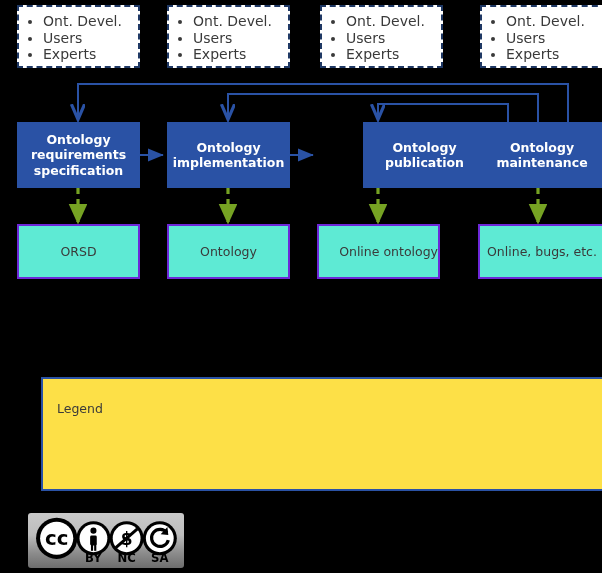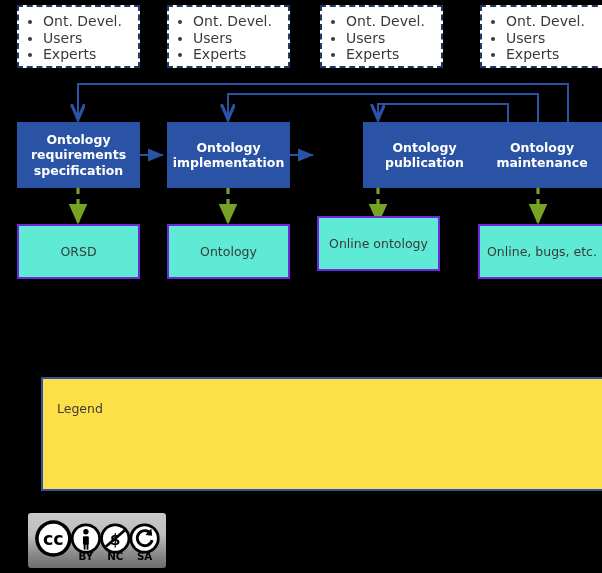--- a/index.html
+++ b/index.html
@@ -221,33 +221,33 @@
   <div class="activity-box" style="left:478px; top:122px; width:128px; height:66px;">
     <span>Ontology maintenance</span>
   </div>
 
   <div class="artefact-box" style="left:17px; top:224px; width:123px; height:55px;">
     <span>ORSD</span>
   </div>
   <div class="artefact-box" style="left:167px; top:224px; width:123px; height:55px;align-items:center;">
     <span>Ontology</span>
   </div>
-  <div class="artefact-box" style="left:317px; top:216px; width:123px; height:55px;">
+  <div class="artefact-box" style="left:317px; top:224px; width:123px; height:55px;justify-content:flex-end;">
     <span>Online ontology</span>
   </div>
   <div class="artefact-box" style="left:478px; top:224px; width:128px; height:55px;">
     <span>Online, bugs, etc.</span>
   </div>
 
   <div class="legend-panel" style="left:17px; top:377px; width:568px; height:114px;">
     <div class="legend-title">Legend</div>
 
   </div>
 
-  <div class="cc-badge" style="left:28px; top:513px; width:138px; height:55px;">
+  <div class="cc-badge" style="left:28px; top:513px; width:156px; height:55px;">
     <svg class="cc-inner" viewBox="0 0 174 55" xmlns="http://www.w3.org/2000/svg">
 
       <g>
         <circle cx="32" cy="25" r="23" fill="#000000"></circle>
         <circle cx="32" cy="25" r="18.5" fill="#ffffff"></circle>
         <text x="32" y="33" text-anchor="middle" font-family="DejaVu Sans, sans-serif" font-size="22" font-weight="bold" fill="#000000">cc</text>
       </g>
 
       <g>
         <circle cx="73" cy="25" r="19" fill="#000000"></circle>

